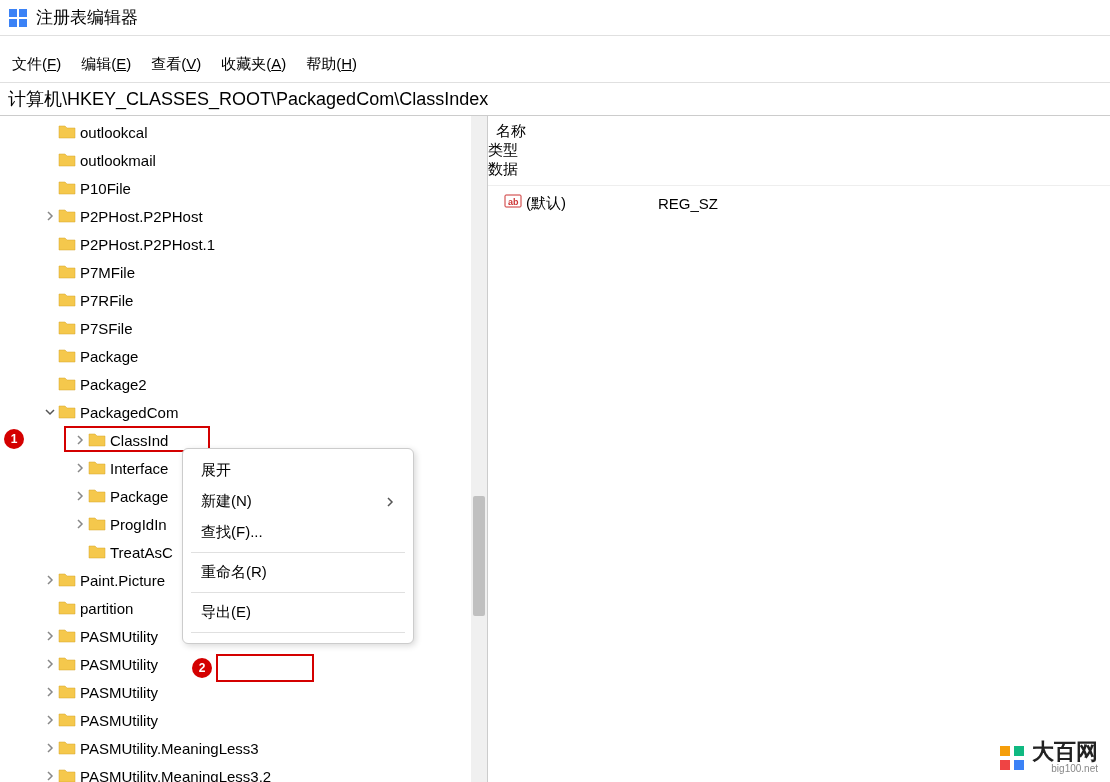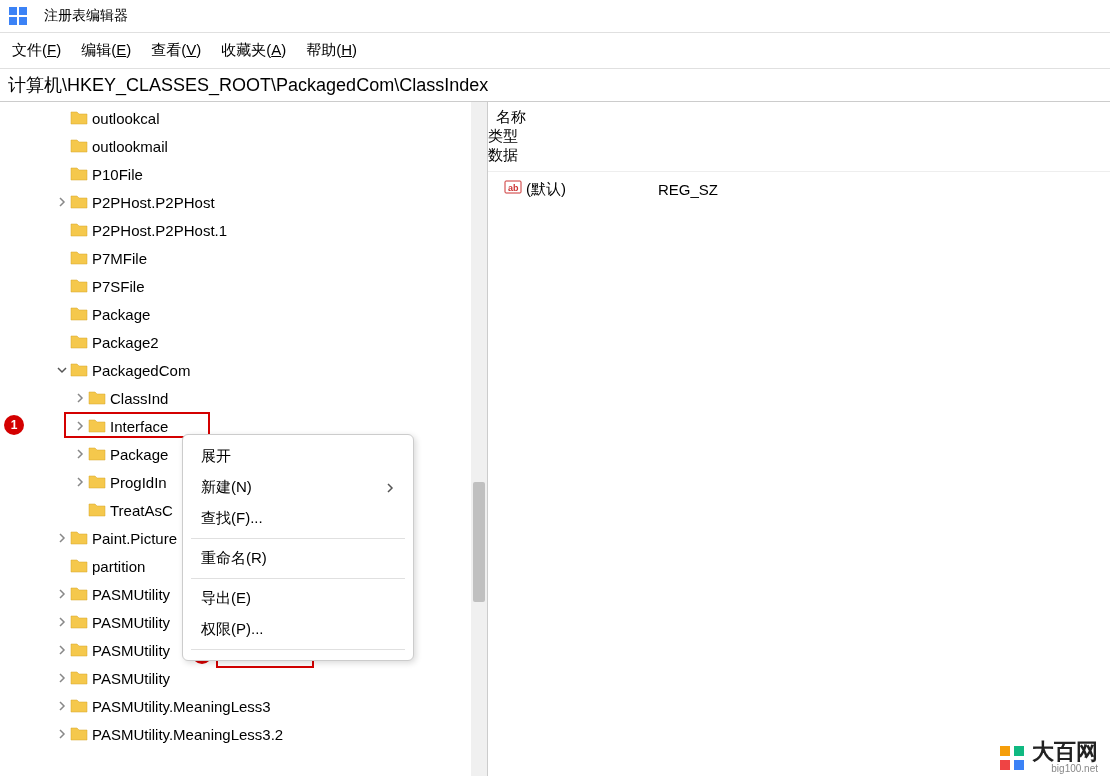--- a/index.html
+++ b/index.html
@@ -1,35 +1,35 @@
 <!DOCTYPE html>
 <html><head>
 <meta charset="utf-8">
 <style>
   * { box-sizing: border-box; margin: 0; padding: 0; }
   body { font-family: "Microsoft YaHei", "Segoe UI", sans-serif; font-size: 14px; color: #000; background: #fff; width: 1110px; height: 782px; overflow: hidden; position: relative; }
   
   .title-bar { display: flex; align-items: center; padding: 6px 8px; border-bottom: 1px solid #e0e0e0; }
   .title-icon { display: inline-flex; width: 20px; height: 20px; margin-right: 8px; }
-  .title-text { font-size: 14px; margin-left: 8px; }
+  .title-text { font-size: 17px; }
   
   .menu-bar { display: flex; padding: 6px 8px; gap: 12px; border-bottom: 1px solid #e0e0e0; }
-  .menu-item { cursor: pointer; font-size: 15px; padding: 2px 4px; }
+  .menu-item { cursor: pointer; font-size: 15px; padding: 2px 4px; margin-top: 11px; }
   .menu-item u { text-decoration: underline; }
   
   .address-bar { padding: 4px 8px; border-bottom: 1px solid #ccc; font-size: 18px; }
   
   .main { display: flex; height: calc(100% - 108px); position: relative; }
   .tree-panel { width: 488px; border-right: 1px solid #ccc; overflow: hidden; position: relative; background: #fff; }
   .tree { padding-top: 2px; }
   .tree-row { display: flex; align-items: center; height: 28px; white-space: nowrap; font-size: 15px; }
   .expander { width: 16px; display: inline-flex; justify-content: center; align-items: center; color: #5a5a5a; cursor: pointer; }
   .folder-icon { width: 18px; height: 18px; margin-right: 4px; display: inline-flex; }
   .tree-label { cursor: default; }
-  .indent-1 { padding-left: 54px; align-items: center; }
+  .indent-1 { padding-left: 42px; align-items: center; }
   .indent-2 { padding-left: 72px; }
   
   .highlight-box { position: absolute; border: 2px solid #d40000; }
   .badge { position: absolute; width: 20px; height: 20px; border-radius: 50%; background: #d40000; color: #fff; font-size: 12px; display: flex; align-items: center; justify-content: center; font-weight: bold; }
   
   .context-menu { position: absolute; background: #fff; border: 1px solid #ccc; border-radius: 6px; box-shadow: 2px 2px 6px rgba(0,0,0,0.15); width: 232px; padding: 6px 0; z-index: 10; }
   .ctx-item { padding: 6px 18px; font-size: 15px; cursor: pointer; display: flex; align-items: center; justify-content: space-between; }
   .ctx-sep { height: 1px; background: #e0e0e0; margin: 4px 8px; }
   .ctx-arrow { color: #555; }
   
@@ -135,20 +135,29 @@
           </span>
           <span class="tree-label">P7MFile</span>
         </div>
         <div class="tree-row indent-1">
           <span class="expander"></span>
           <span class="folder-icon">
             <svg viewBox="0 0 18 18">
               <path d="M1 3h6l2 2h8v10H1z" fill="#f5c84c" stroke="#d4a52a" stroke-width="0.5"></path>
             </svg>
           </span>
+          <span class="tree-label">P7RFile</span>
+        </div>
+        <div class="tree-row indent-1">
+          <span class="expander"></span>
+          <span class="folder-icon">
+            <svg viewBox="0 0 18 18">
+              <path d="M1 3h6l2 2h8v10H1z" fill="#f5c84c" stroke="#d4a52a" stroke-width="0.5"></path>
+            </svg>
+          </span>
           <span class="tree-label">P7SFile</span>
         </div>
         <div class="tree-row indent-1">
           <span class="expander"></span>
           <span class="folder-icon">
             <svg viewBox="0 0 18 18">
               <path d="M1 3h6l2 2h8v10H1z" fill="#f5c84c" stroke="#d4a52a" stroke-width="0.5"></path>
             </svg>
           </span>
           <span class="tree-label">Package</span>
@@ -357,23 +366,20 @@
         <div class="ctx-item">
           <span>查找(F)...</span>
         </div>
         <div class="ctx-sep"></div>
         <div class="ctx-item">
           <span>重命名(R)</span>
         </div>
         <div class="ctx-sep"></div>
         <div class="ctx-item">
           <span>导出(E)</span>
-        </div>
-        <div class="ctx-item">
-          <span>权限(P)...</span>
         </div>
         <div class="ctx-sep"></div>
       </div>
 
     <div class="highlight-box" style="left:216px; top:538px; width:98px; height:28px;"></div>
     <div class="badge" style="left:192px; top:542px;">2</div>
   </div>
 
   <div class="values-panel">
     <div class="values-header">

